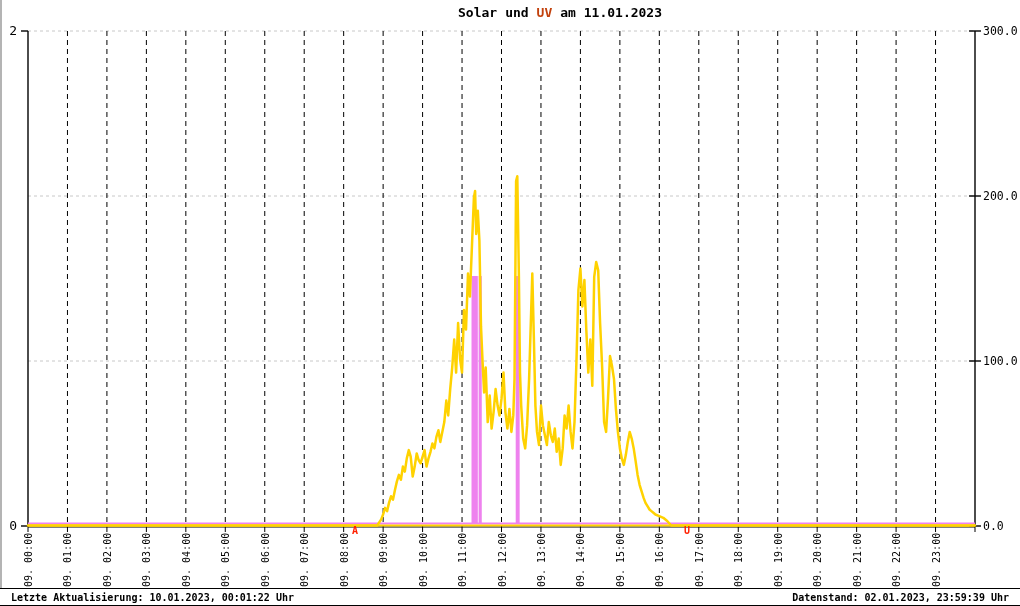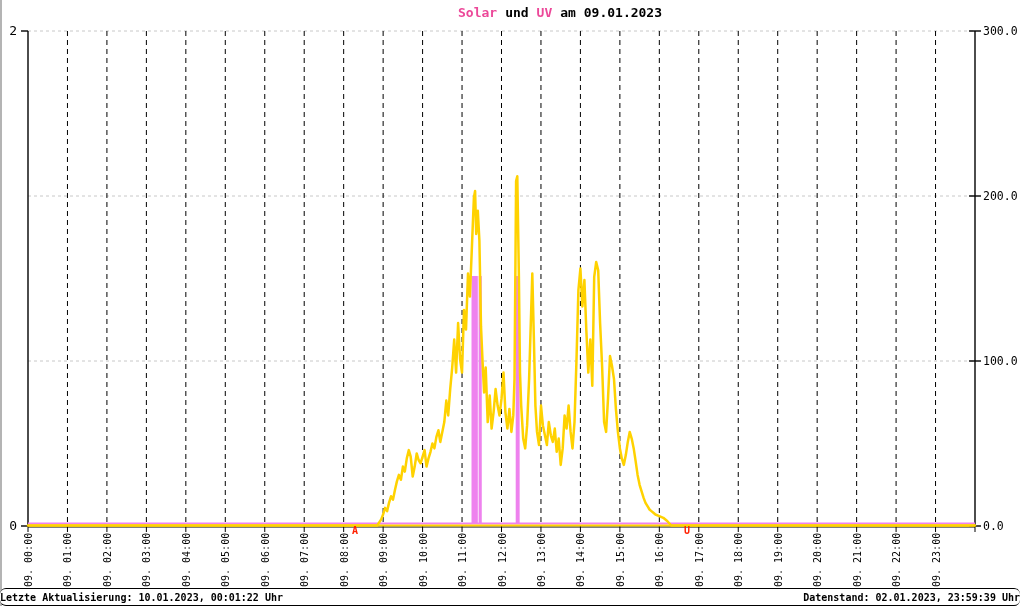--- a/index.html
+++ b/index.html
@@ -2,35 +2,35 @@
 <html><head>
 <meta charset="utf-8">
 <style>
   html,body{margin:0;padding:0;background:#ffffff;}
   .page{position:relative;width:1020px;height:606px;background:#ffffff;overflow:hidden;
         font-family:"DejaVu Sans Mono","Liberation Mono",monospace;}
   .win-edge{position:absolute;left:0;top:0;width:2px;height:606px;background:#b4b4b4;}
   .chart-title{position:absolute;top:5px;left:560px;transform:translateX(-50%);
         font-size:13px;font-weight:bold;white-space:nowrap;color:#000;}
   .chart-title span{margin:0 4px;}
-  .t-solar{color:#ec4899;}
-  .t-uv{color:#ec4899;}
+  .t-solar{color:#000000;}
+  .t-uv{color:#c2410c;}
   svg.chart{position:absolute;left:0;top:0;}
   .footer{position:absolute;left:0;top:588px;width:1020px;height:18px;box-sizing:border-box;
         border-top:1px solid #000;border-bottom:1px solid #000;background:#fff;
         display:flex;justify-content:space-between;align-items:center;
-        font-size:10px;font-weight:bold;color:#000;padding:0 0;border-radius:6px;}
+        font-size:10px;font-weight:bold;color:#000;padding:0 11px;}
 </style>
 </head>
 <body>
 
 <div class="page">
   <div class="win-edge"></div>
 
-  <div class="chart-title"><span class="t-solar">Solar</span><span>und</span><span class="t-uv">UV</span><span>am 09.01.2023</span></div>
+  <div class="chart-title"><span class="t-solar">Solar</span><span>und</span><span class="t-uv">UV</span><span>am 11.01.2023</span></div>
 
   <svg id="chart" class="chart" width="1020" height="588">
       <line x1="28" y1="31" x2="975" y2="31" stroke="#c8c8c8" stroke-width="1" stroke-dasharray="3,3"></line>
       <line x1="28" y1="196" x2="975" y2="196" stroke="#c8c8c8" stroke-width="1" stroke-dasharray="3,3"></line>
       <line x1="28" y1="361" x2="975" y2="361" stroke="#c8c8c8" stroke-width="1" stroke-dasharray="3,3"></line>
       <line x1="67.45833333333333" y1="31" x2="67.45833333333333" y2="527" stroke="#000000" stroke-width="1" stroke-dasharray="5,4"></line>
       <line x1="106.91666666666666" y1="31" x2="106.91666666666666" y2="527" stroke="#000000" stroke-width="1" stroke-dasharray="5,4"></line>
       <line x1="146.375" y1="31" x2="146.375" y2="527" stroke="#000000" stroke-width="1" stroke-dasharray="5,4"></line>
       <line x1="185.83333333333331" y1="31" x2="185.83333333333331" y2="527" stroke="#000000" stroke-width="1" stroke-dasharray="5,4"></line>
       <line x1="225.29166666666669" y1="31" x2="225.29166666666669" y2="527" stroke="#000000" stroke-width="1" stroke-dasharray="5,4"></line>

